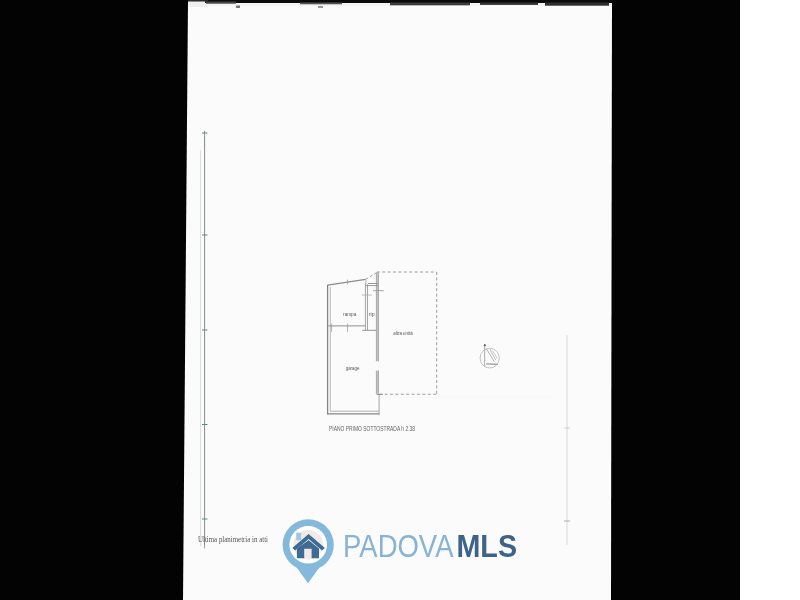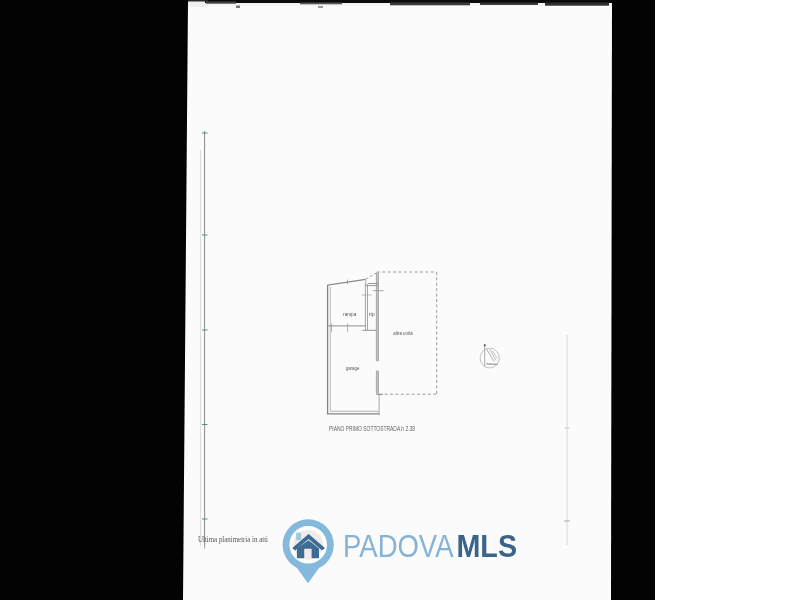--- a/index.html
+++ b/index.html
@@ -1,16 +1,16 @@
 <!DOCTYPE html>
 <html><head>
 <meta charset="utf-8">
 <style>
   html,body{margin:0;padding:0;background:#ffffff;}
-  #canvas{position:relative;width:655px;height:600px;overflow:hidden;background:#14b8a6;
+  #canvas{position:relative;width:740px;height:600px;overflow:hidden;background:#14b8a6;
           font-family:"Liberation Sans", sans-serif;}
   svg{position:absolute;left:0;top:0;}
 </style>
 </head>
 <body>
 <div id="canvas">
 <svg width="800" height="600" viewBox="0 0 800 600">
   <defs>
     <filter id="scan" x="-20%" y="-20%" width="140%" height="140%">
       <feGaussianBlur stdDeviation="0.3"></feGaussianBlur>

